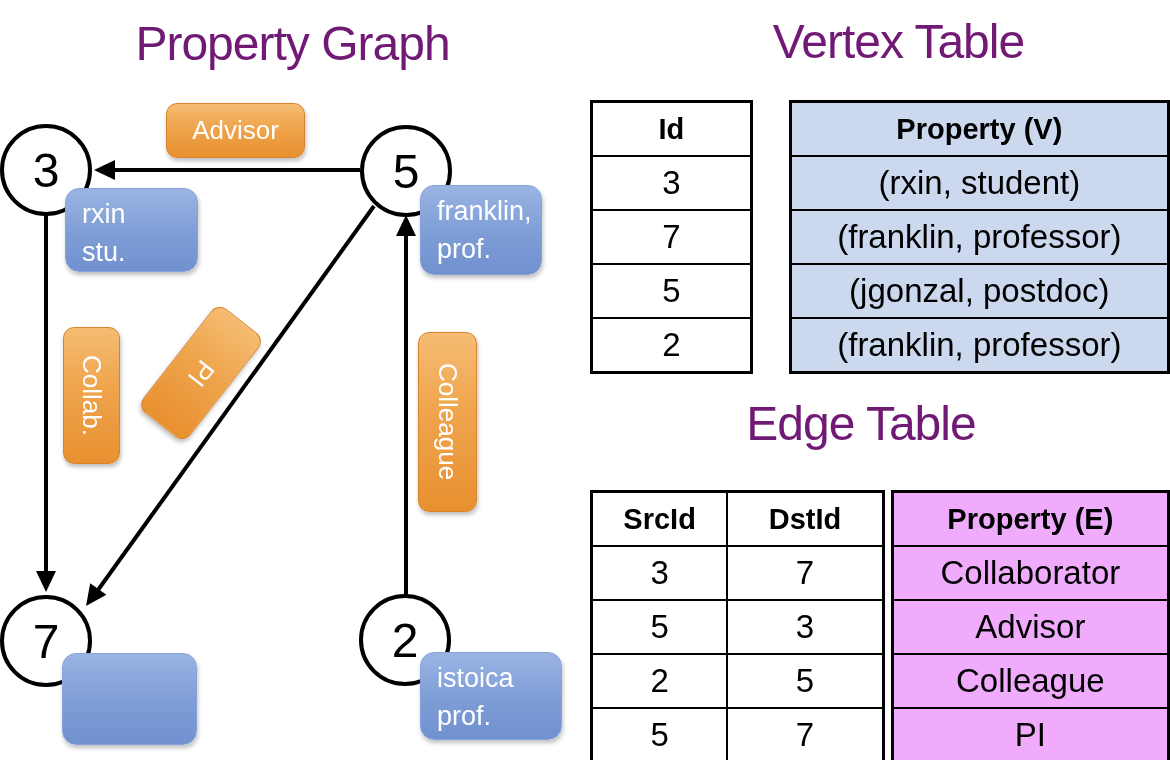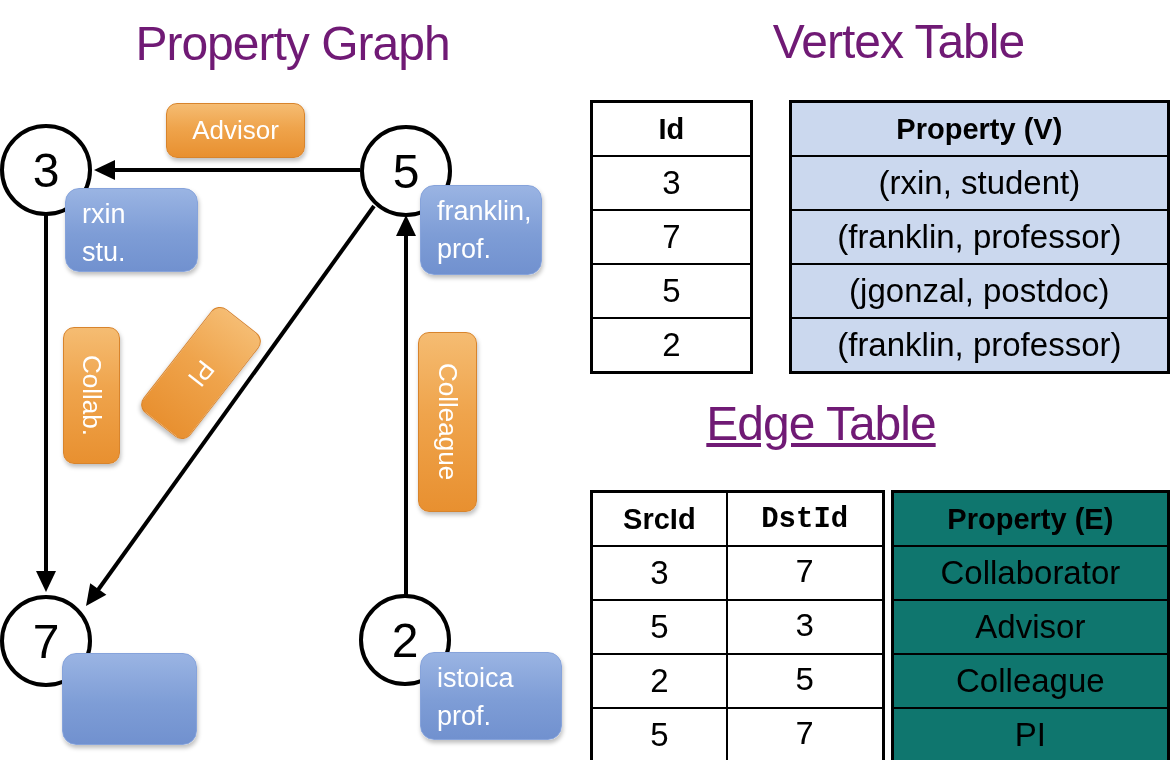--- a/index.html
+++ b/index.html
@@ -18,21 +18,21 @@
     position: absolute;
     font-size: 48px;
     font-weight: 300;
     letter-spacing: -1px;
     text-align: center;
     white-space: nowrap;
     color: #701a75;
   }
   #graph-title  { left: 0px;   top: 16px; width: 585px; }
   #vertex-title { left: 606px; top: 14px; width: 585px; }
-  #edge-title   { left: 561px; top: 396px; width: 520px; text-decoration: underline; }
+  #edge-title   { left: 601px; top: 396px; width: 520px; }
 
   
   #edges-svg { position: absolute; left: 0; top: 0; z-index: 1; }
 
   .node-circle {
     position: absolute;
     width: 84px; height: 84px;
     border: 4px solid #000;
     border-radius: 50%;
     background: #fff;
@@ -101,25 +101,25 @@
     text-align: center;
     vertical-align: middle;
     font-size: 33px;
     font-weight: 300;
     padding: 0 4px;
     overflow: hidden;
     white-space: nowrap;
   }
   table.t td.hdr { font-weight: bold; font-size: 29px; }
   td.bgblue { background: #CBD8EE; }
-  td.bgtan  { background: #0f766e; }
+  td.bgtan  { background: #f0abfc; }
   .col-id   { width: 160px; }
   .col-vprop{ width: 394px; font-size: 31px; }
   .col-src  { width: 130px; }
-  .col-dst  { width: 152px; font-family: Liberation Mono, monospace; }
+  .col-dst  { width: 152px; }
   .col-eprop{ width: 276px; font-size: 31px; }
   td.proptext { font-size: 31px; }
 </style>
 </head>
 <body>
 
 <div class="stage">
 
   <div class="big-title" id="graph-title">Property Graph</div>
   <div class="big-title" id="vertex-title">Vertex Table</div>

